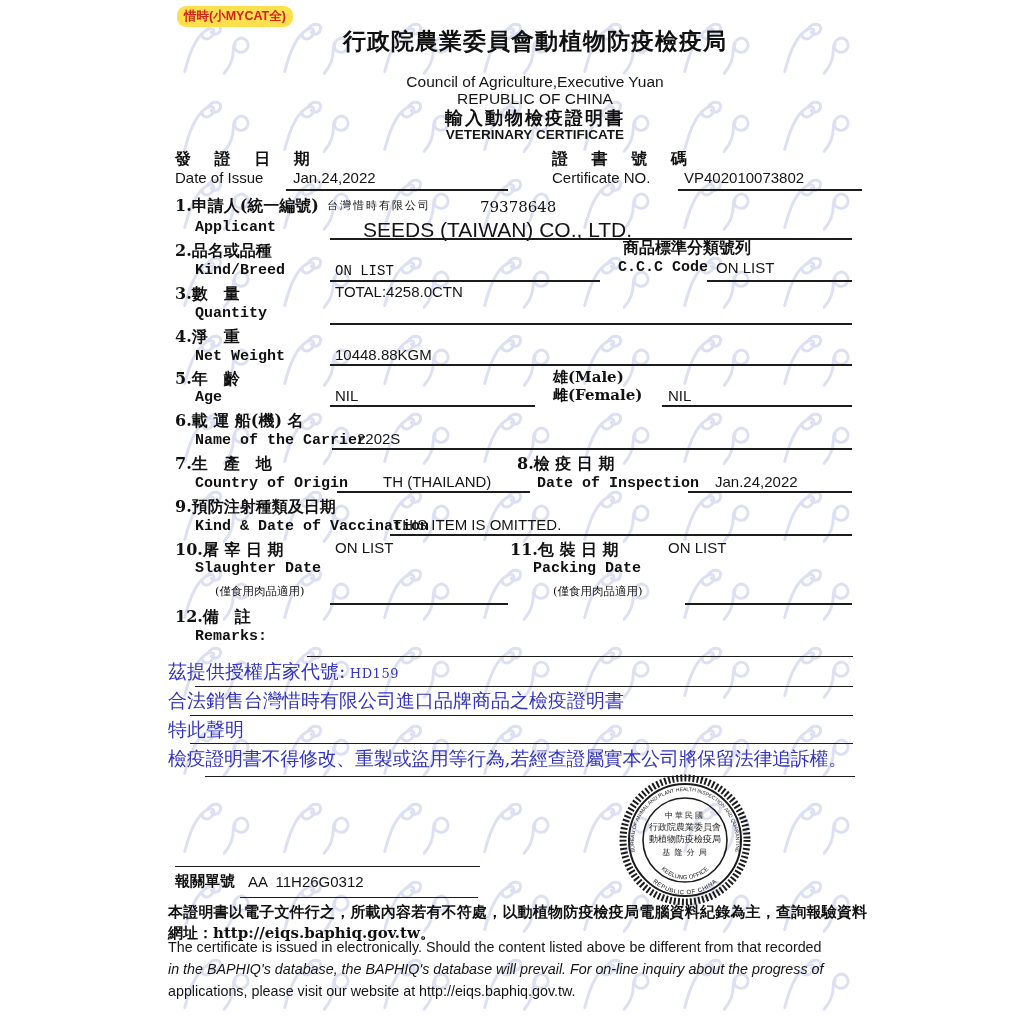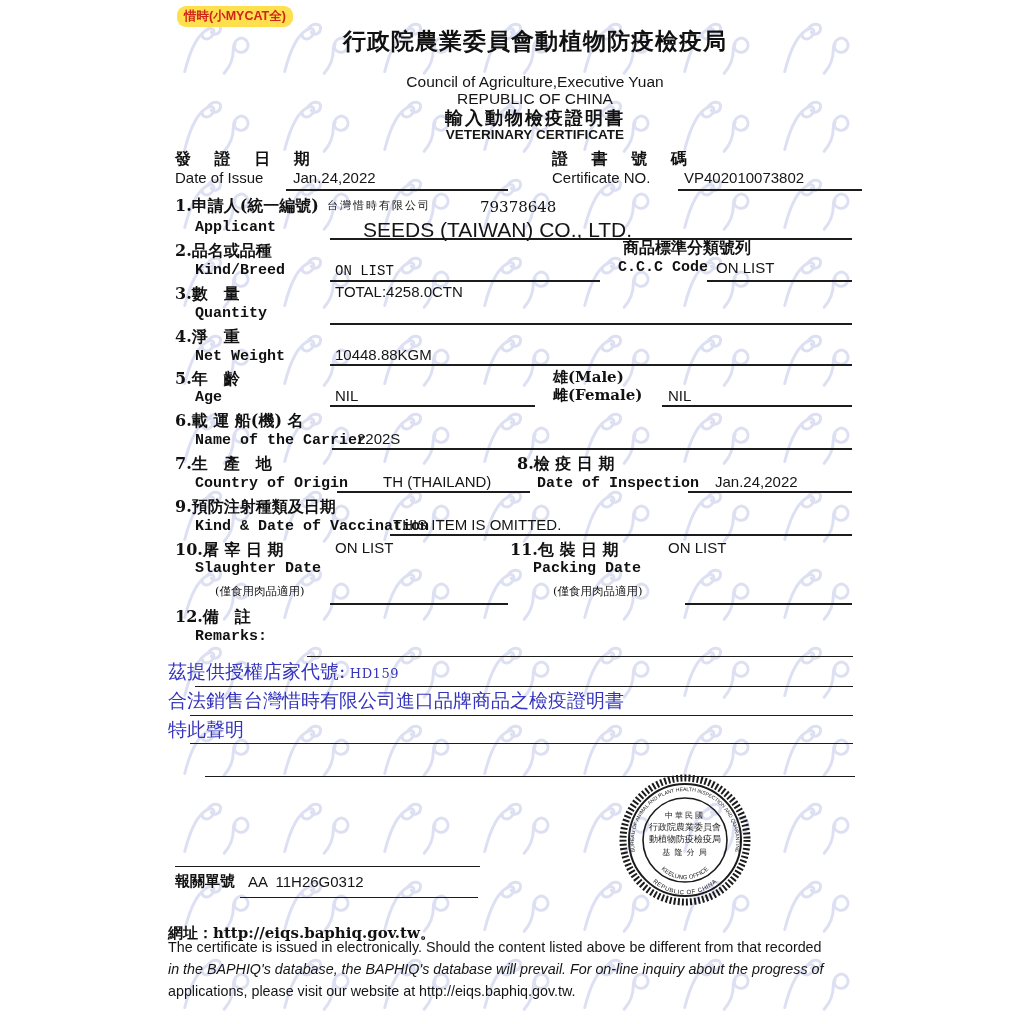--- a/index.html
+++ b/index.html
@@ -417,20 +417,21 @@
     <div class="rule thin" style="left:307px;top:656px;width:546px;"></div>
     <div class="abs" style="left:168px;top:659px;">
       <span class="blue" style="font-size:19px;">茲提供授權店家代號:</span>
       <span class="blue" style="font-size:13px;letter-spacing:0.5px;">HD159</span>
     </div>
     <div class="rule thin" style="left:195px;top:686px;width:658px;"></div>
     <div class="abs blue" style="left:168px;top:688px;font-size:19px;">合法銷售台灣惜時有限公司進口品牌商品之檢疫證明書</div>
     <div class="rule thin" style="left:190px;top:715px;width:663px;"></div>
     <div class="abs blue" style="left:168px;top:717px;font-size:19px;">特此聲明</div>
     <div class="rule thin" style="left:190px;top:743px;width:663px;"></div>
+    <div class="abs blue" style="left:168px;top:746px;font-size:19px;letter-spacing:-0.3px;">檢疫證明書不得修改、重製或盜用等行為,若經查證屬實本公司將保留法律追訴權。</div>
     <div class="rule thin" style="left:205px;top:776px;width:650px;"></div>
 
     <svg class="seal-svg" viewBox="0 0 140 140">
       <circle cx="70" cy="70" r="62" fill="none" stroke="#1b1b1b" stroke-width="7" stroke-dasharray="2 2.1"></circle>
       <circle cx="70" cy="70" r="56" fill="none" stroke="#1b1b1b" stroke-width="2"></circle>
       <circle cx="70" cy="70" r="42" fill="none" stroke="#1b1b1b" stroke-width="1.6"></circle>
       <defs>
         <path id="sr-top" d="M 20 82 A 51 51 0 1 1 120 82" fill="none"></path>
         <path id="sr-bot" d="M 24 90 A 48 48 0 0 0 116 90" fill="none"></path>
         <path id="sr-office" d="M 40 90 A 33 33 0 0 0 100 90" fill="none"></path>
@@ -448,18 +449,19 @@
       <text font-size="6" text-anchor="middle">
         <textPath href="#sr-office" startOffset="50%">KEELUNG OFFICE</textPath>
       </text>
     </svg>
 
     <div class="rule thin" style="left:175px;top:866px;width:305px;"></div>
     <div class="abs zh" style="left:175px;top:872px;font-size:15px;">報關單號</div>
     <div class="abs sans" style="left:248px;top:873px;font-size:15px;white-space:pre;">AA  11H26G0312</div>
     <div class="rule thin" style="left:240px;top:897px;width:238px;"></div>
 
+    <div class="abs zh" style="left:168px;top:903px;font-size:15px;letter-spacing:0.2px;">本證明書以電子文件行之，所載內容若有不符處，以動植物防疫檢疫局電腦資料紀錄為主，查詢報驗資料</div>
     <div class="abs zh" style="left:168px;top:924px;font-size:15px;">網址：http://eiqs.baphiq.gov.tw。</div>
     <div class="abs sans" style="left:168px;top:939px;font-size:14.3px;">The certificate is issued in electronically. Should the content listed above be different from that recorded</div>
     <div class="abs sans" style="left:168px;top:961px;font-size:14.3px;font-style:italic;">in the BAPHIQ's database, the BAPHIQ's database will prevail. For on-line inquiry about the progress of</div>
     <div class="abs sans" style="left:168px;top:983px;font-size:14.3px;">applications, please visit our website at http://eiqs.baphiq.gov.tw.</div>
   </div>
 </div>
 
 </body></html>

